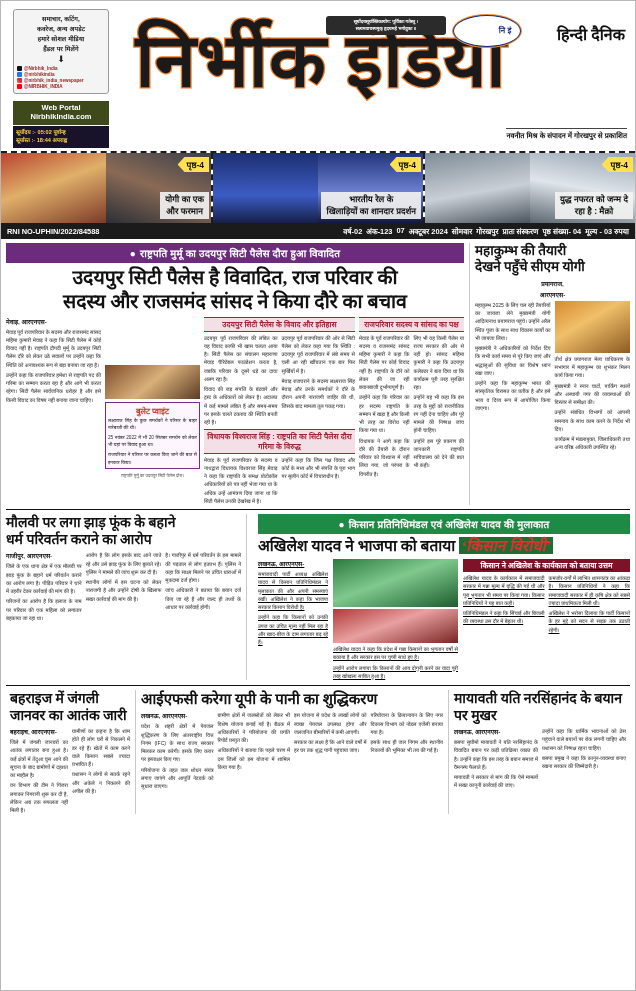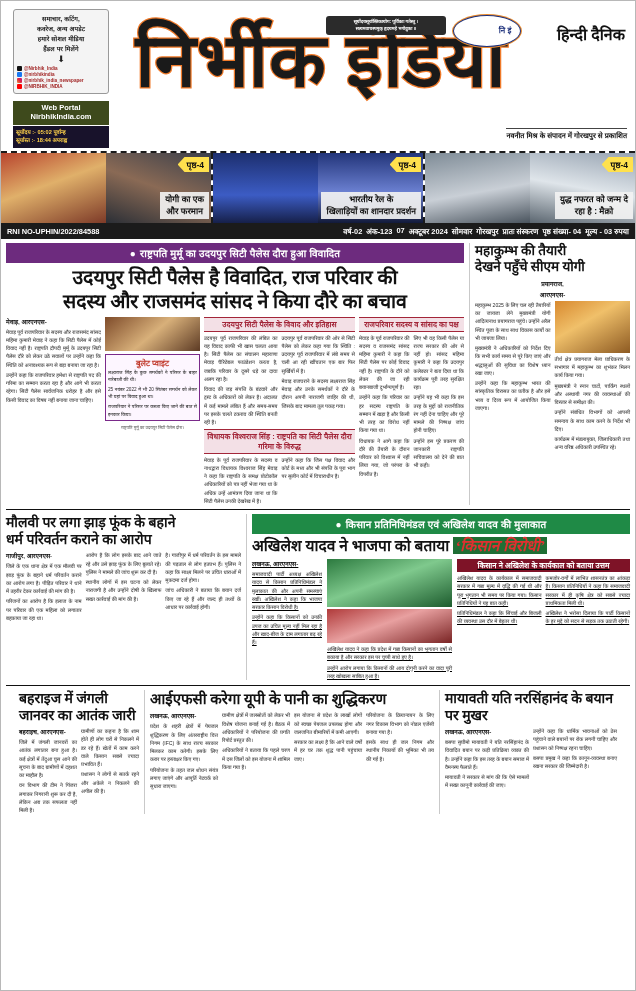--- a/index.html
+++ b/index.html
@@ -260,21 +260,21 @@
       <div class="bighead" style="font-size:19.5px;margin:0 0 3px;">सदस्य और राजसमंद सांसद ने किया दौरे का बचाव</div>
 
       <div class="cols" style="gap:4px;">
 
         <div class="col" style="flex:0 0 95px;">
           <div class="byline" style="text-align:left">मेवाड़, आरएनएस-</div>
           <p class="ptext">मेवाड़ पूर्व राजपरिवार के सदस्य और राजसमंद सांसद महिमा कुमारी मेवाड़ ने कहा कि सिटी पैलेस में कोई विवाद नहीं है। राष्ट्रपति द्रौपदी मुर्मू के उदयपुर सिटी पैलेस दौरे को लेकर उठे सवालों पर उन्होंने कहा कि स्थिति को अनावश्यक रूप से बड़ा बनाया जा रहा है।</p>
           <p class="ptext">उन्होंने कहा कि राजपरिवार हमेशा से राष्ट्रपति पद की गरिमा का सम्मान करता रहा है और आगे भी करता रहेगा। सिटी पैलेस सार्वजनिक धरोहर है और इसे किसी विवाद का विषय नहीं बनाया जाना चाहिए।</p>
         </div>
 
-        <div class="col" style="flex:0 0 95px;">
+        <div class="col" style="flex:0 0 95px;margin-top:48px;">
           <div class="ph" style="height:34px;background:linear-gradient(140deg,#7e4b2a,#d8b07a 50%,#5c3a24);"></div>
           <div class="bullet-box">
             <div class="bullet-title">बुलेट प्वाइंट</div>
             <p class="ptext">लक्ष्यराज सिंह के कुछ समर्थकों ने परिसर के बाहर नारेबाजी की थी।</p>
             <p class="ptext">25 नवंबर 2022 में भी 20 सितंबर समर्थन को लेकर भी यहां पर विवाद हुआ था।</p>
             <p class="ptext">राजपरिवार ने परिसर पर कब्जा किए जाने की बात से इनकार किया।</p>
           </div>
           <div class="mini-cap">राष्ट्रपति मुर्मू का उदयपुर सिटी पैलेस दौरा।</div>
         </div>
 
@@ -358,21 +358,21 @@
           <p class="ptext">आरोप है कि लोग इसके बाद आने जाते रहे और उसे झाड़ फूंक के लिए बुलाते रहे। पुलिस ने मामले की जांच शुरू कर दी है।</p>
           <p class="ptext">स्थानीय लोगों में इस घटना को लेकर नाराजगी है और उन्होंने दोषी के खिलाफ सख्त कार्रवाई की मांग की है।</p>
         </div>
         <div style="flex:1 1 33%;">
           <p class="ptext">है। गाजीपुर में धर्म परिवर्तन के इस मामले की पड़ताल से लोग हतप्रभ हैं। पुलिस ने कहा कि साक्ष्य मिलने पर उचित धाराओं में मुकदमा दर्ज होगा।</p>
           <p class="ptext">जांच अधिकारी ने बताया कि बयान दर्ज किए जा रहे हैं और जल्द ही तथ्यों के आधार पर कार्रवाई होगी।</p>
         </div>
       </div>
     </div>
 
-    <div class="rule-v" style="flex:1 1 auto;padding-left:5px;">
+    <div class="rule-v" style="flex:1 1 auto;padding-left:11px;">
       <div class="band green">
         <span class="dot">●</span><span>किसान प्रतिनिधिमंडल एवं अखिलेश यादव की मुलाकात</span>
       </div>
       <div class="sechead" style="font-size:15.5px;margin:3px 0;">
         <span>अखिलेश यादव ने भाजपा को बताया </span><span style="color:#e03030;background:#1e6e34;padding:0 2px;font-style:italic;">‘किसान विरोधी’</span>
       </div>
       <div class="cols" style="text-decoration:underline;">
         <div style="flex:0 0 70px;">
           <div class="byline" style="text-align:left">लखनऊ, आरएनएस-</div>
           <p class="ptext">समाजवादी पार्टी अध्यक्ष अखिलेश यादव से किसान प्रतिनिधिमंडल ने मुलाकात की और अपनी समस्याएं रखीं। अखिलेश ने कहा कि भाजपा सरकार किसान विरोधी है।</p>
@@ -396,21 +396,21 @@
               <p class="ptext">अखिलेश ने भरोसा दिलाया कि पार्टी किसानों के हर मुद्दे को सदन से सड़क तक उठाती रहेगी।</p>
             </div>
           </div>
         </div>
       </div>
     </div>
   </div>
 
   <div class="sep" style="margin:5px 5px 4px;"></div>
 
-  <div style="display:flex;padding:0 18px;gap:5px;">
+  <div style="display:flex;padding:0 9px;gap:5px;">
 
     <div style="flex:0 0 120px;">
       <div class="sechead" style="font-size:14px;">बहराइज में जंगली</div>
       <div class="sechead" style="font-size:14px;margin-bottom:3px;">जानवर का आतंक जारी</div>
       <div class="cols" style="gap:4px;">
         <div style="flex:1 1 50%;">
           <div class="byline" style="text-align:left">बहराइच, आरएनएस-</div>
           <p class="ptext">जिले में जंगली जानवरों का आतंक लगातार बना हुआ है। कई क्षेत्रों में तेंदुआ घुस आने की सूचना के बाद ग्रामीणों में दहशत का माहौल है।</p>
           <p class="ptext">वन विभाग की टीम ने पिंजरा लगाकर निगरानी शुरू कर दी है, लेकिन अब तक सफलता नहीं मिली है।</p>
         </div>

